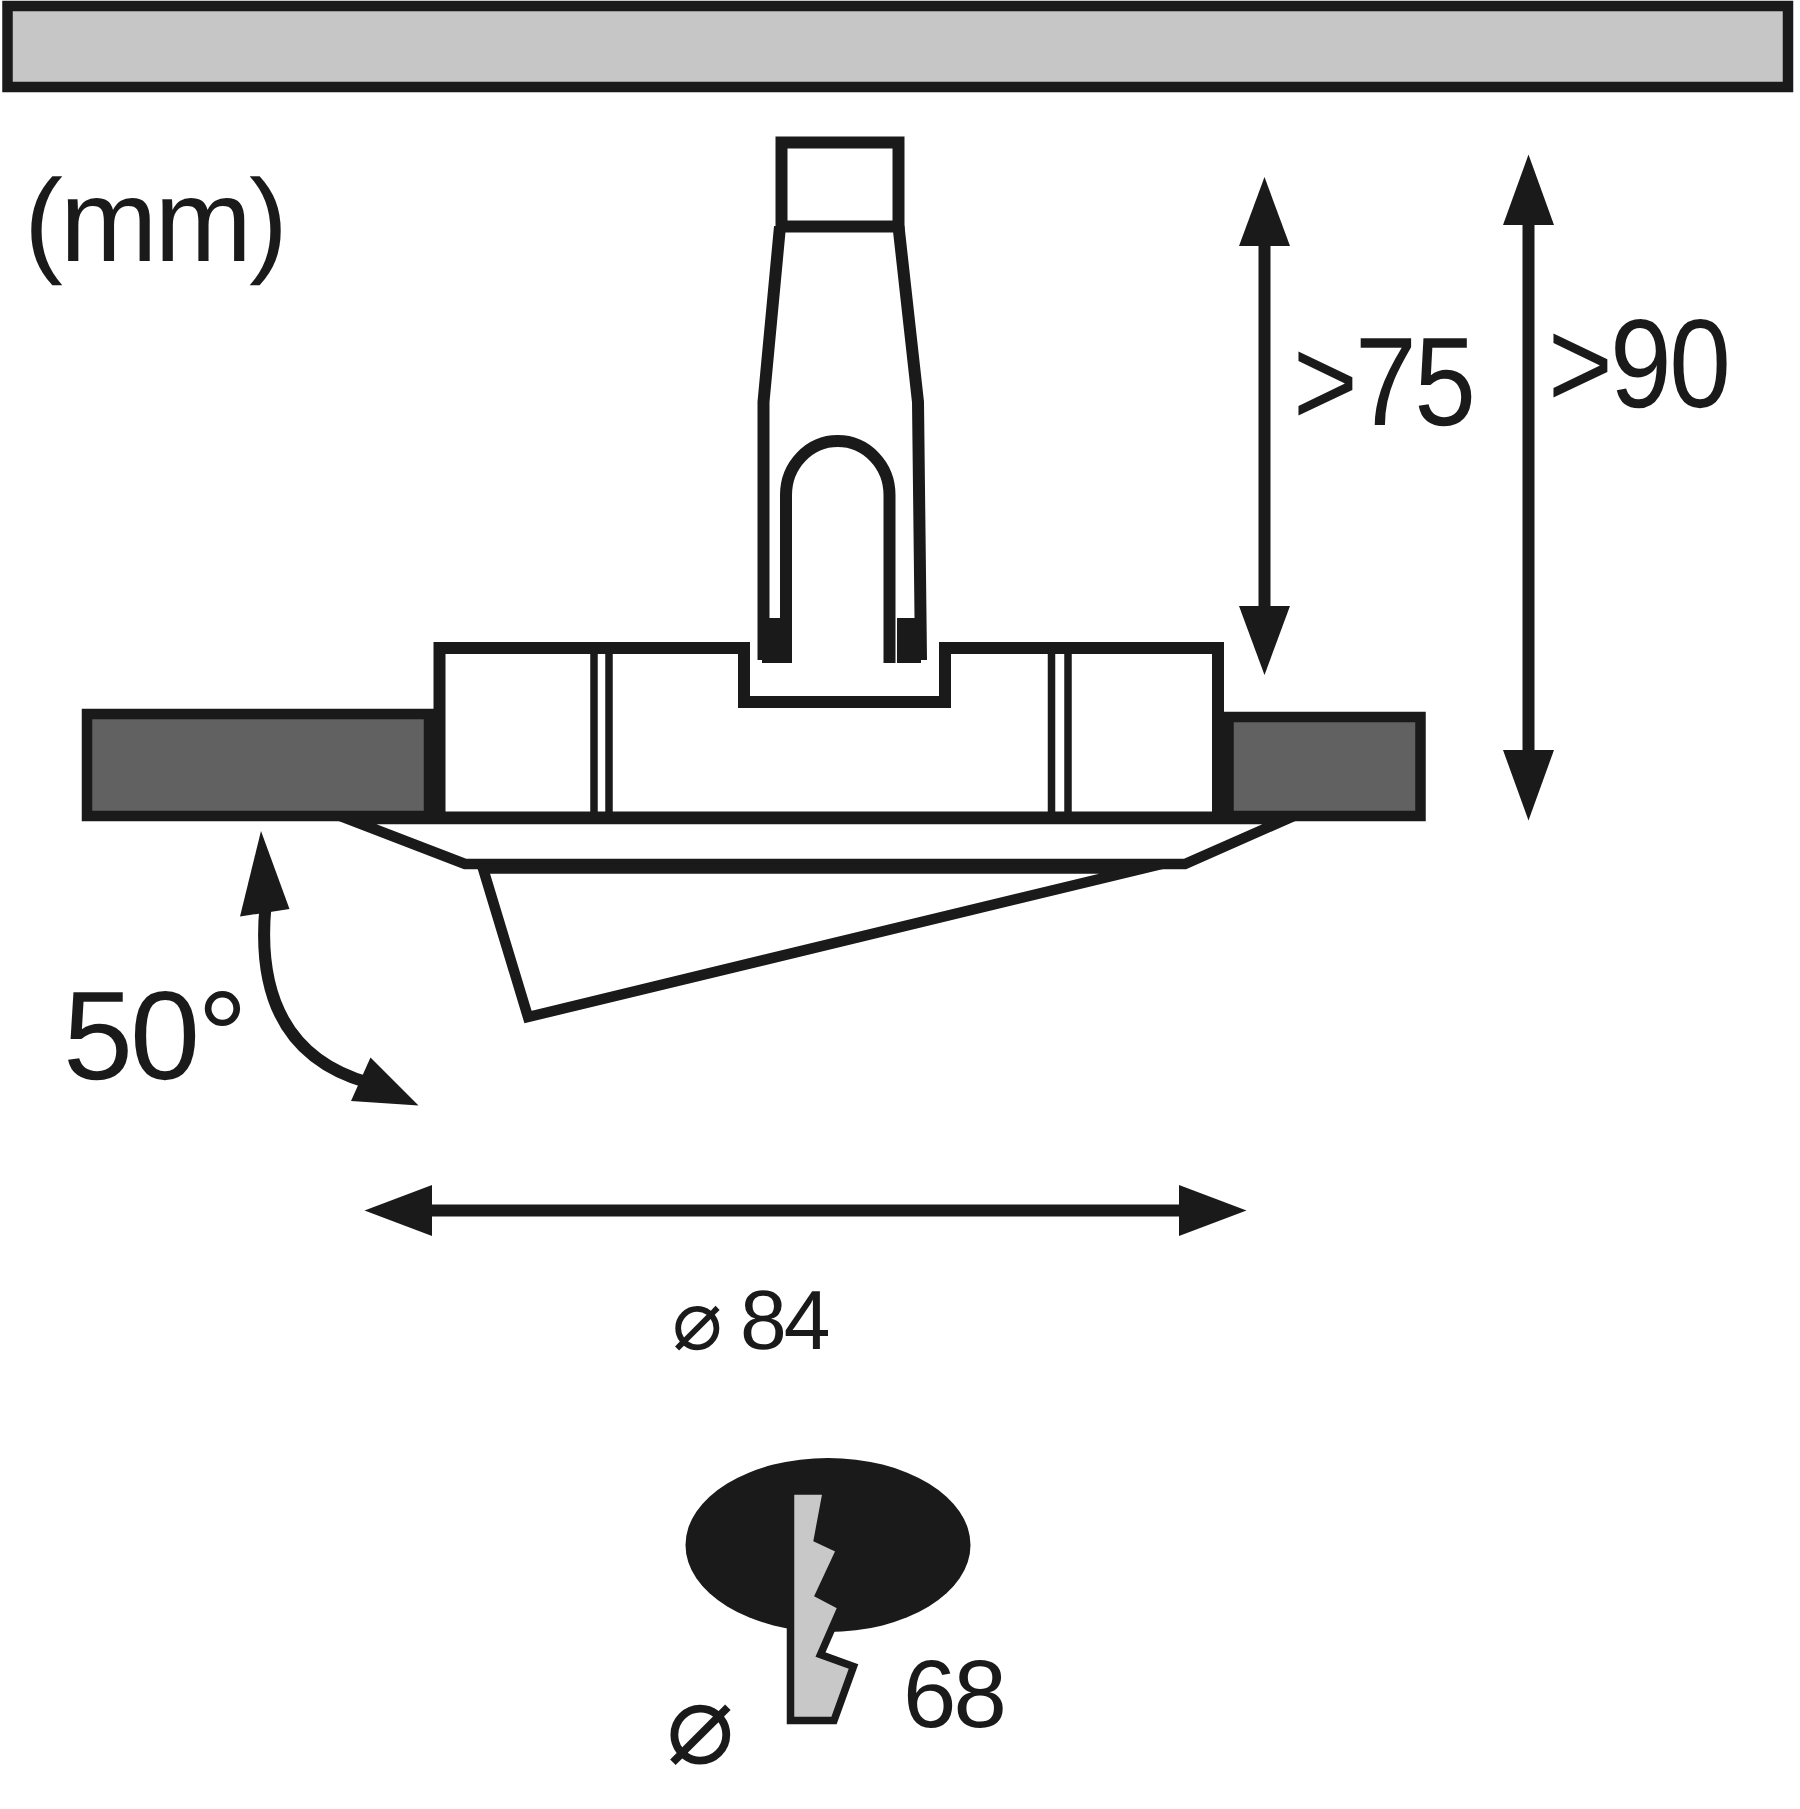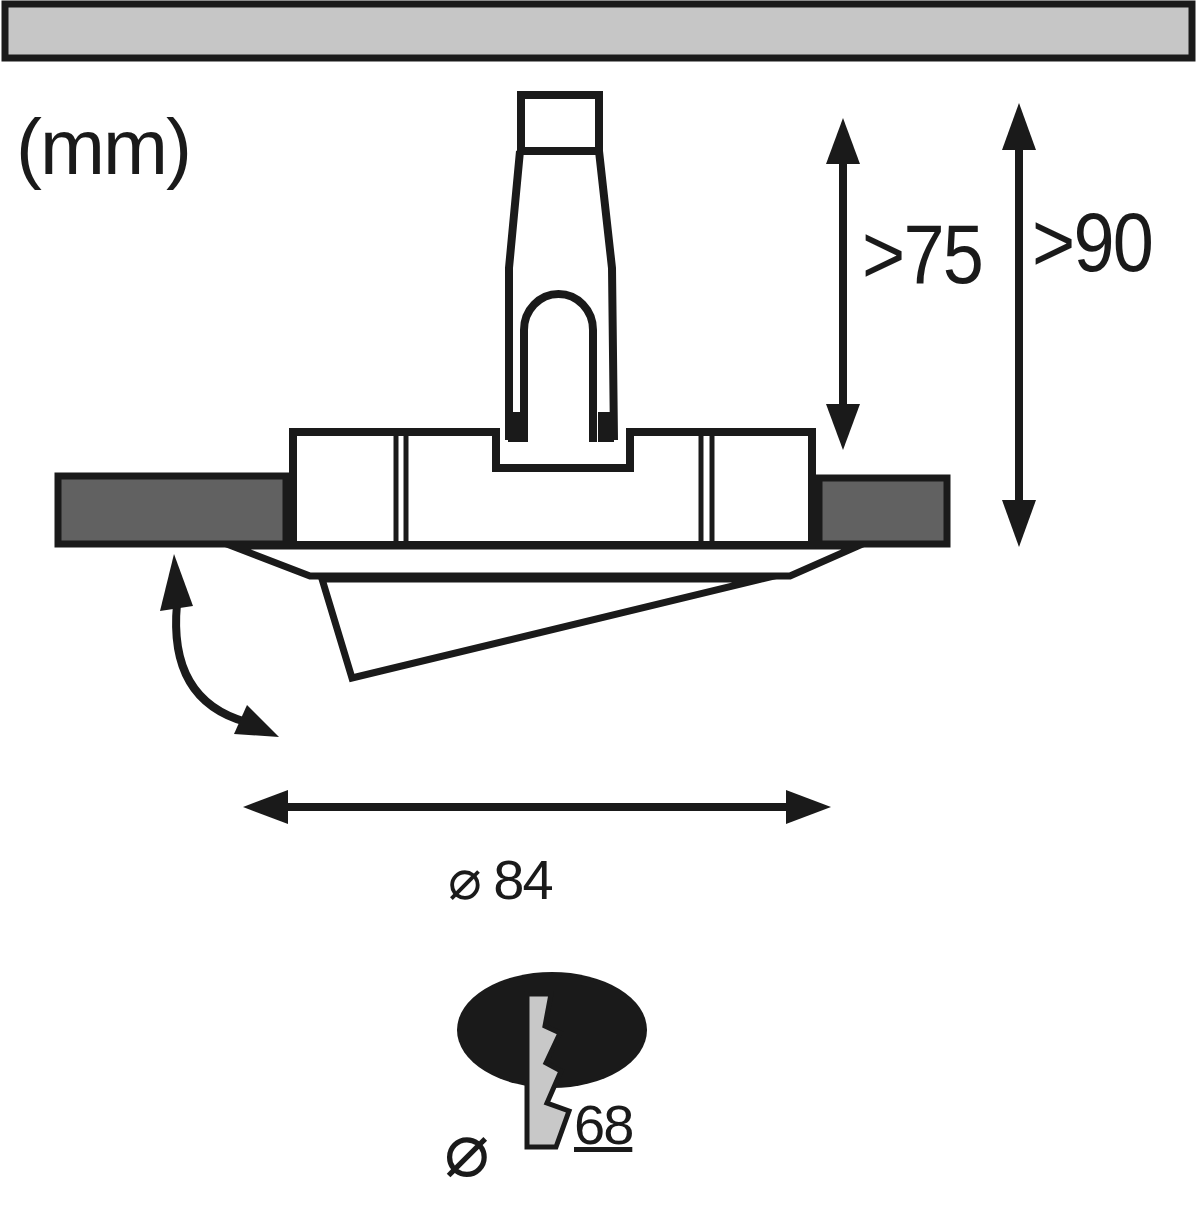--- a/index.html
+++ b/index.html
@@ -43,21 +43,21 @@
     letter-spacing:-2px;
     font-weight:400;
   }
   .num{font-size:84px;transform:scaleX(.88);transform-origin:left top;}
   #unit-label {left:16px; top:64px; font-size:78px;margin-top:44px;}
   #recess-depth-label {left:862px; top:212px;}
   #total-height-label {left:1032px;top:200px;}
   #tilt-angle-label   {left:42px;  top:648px; font-size:84px; transform:none;}
   #diameter-label     {left:448px; top:852px; font-size:56px; transform:none;}
   #cutout-symbol-label{left:444px; top:1112px;font-size:76px; transform:none;}
-  #cutout-value-label {left:574px; top:1097px;font-size:56px; transform:none;text-decoration:underline;}
+  #cutout-value-label {left:602px; top:1097px;font-size:64px; transform:none;}
 </style>
 </head>
 <body>
 
 <div class="canvas">
 
   <svg viewBox="0 0 1200 1206">
 
     <rect class="fill-ceil w7 miter" x="5" y="4" width="1187" height="54"></rect>
 
@@ -115,19 +115,20 @@
       <polygon class="fill-bolt w5 miter" points="527,994 551,994 545,1026 560,1033 546,1063 561,1071 547,1103 569,1111 556,1147 527,1147"></polygon>
     </g>
   </svg>
 
   <div class="label" id="unit-label">(mm)</div>
 
   <div class="label num" id="recess-depth-label">&gt;75</div>
 
   <div class="label num" id="total-height-label">&gt;90</div>
 
+  <div class="label" id="tilt-angle-label">50°</div>
 
   <div class="label" id="diameter-label">⌀ 84</div>
 
   <div class="label" id="cutout-symbol-label">⌀</div>
 
   <div class="label" id="cutout-value-label">68</div>
 </div>
 
 </body></html>

